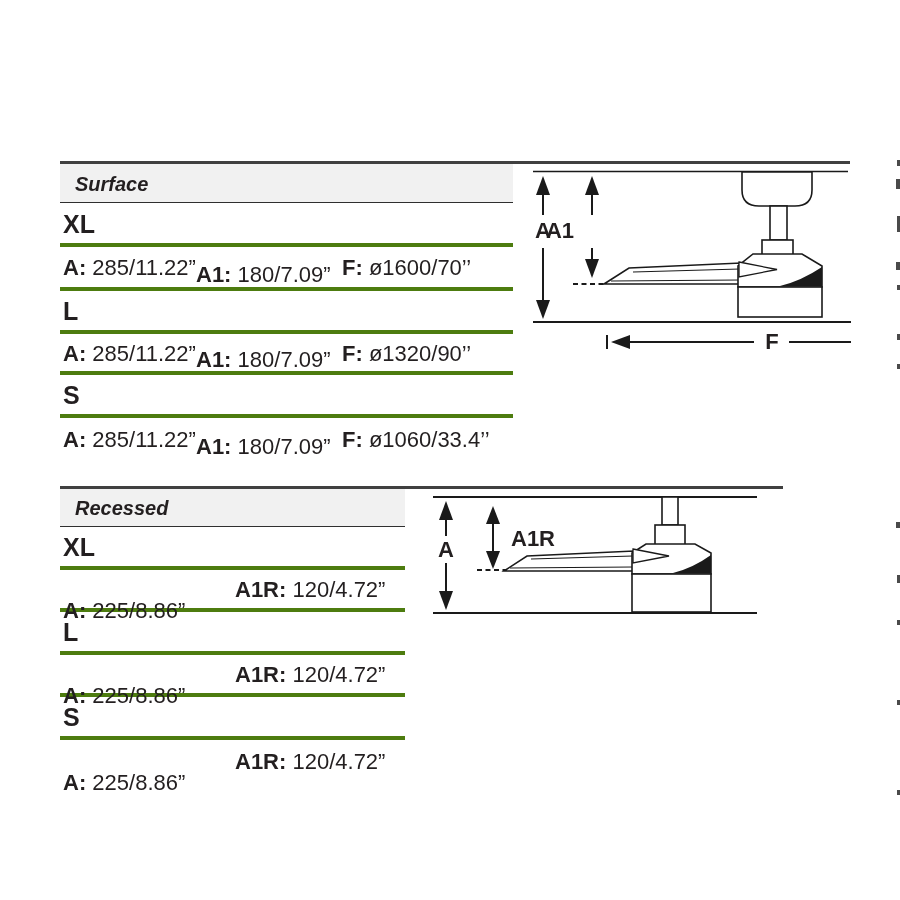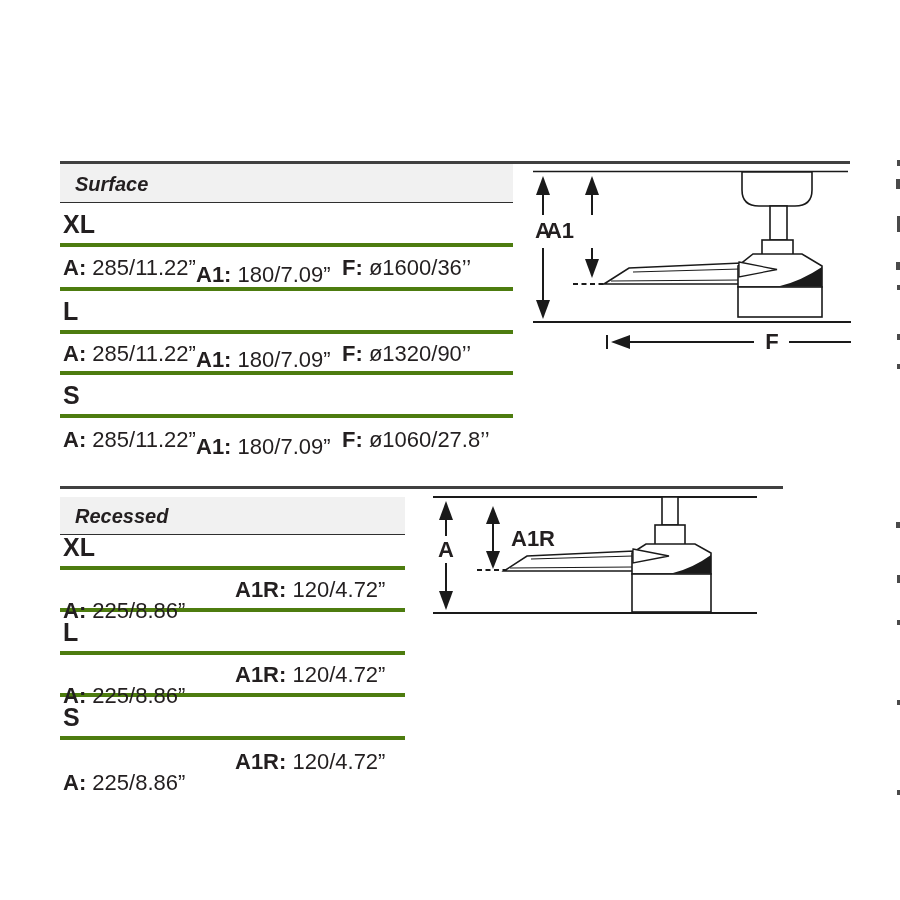--- a/index.html
+++ b/index.html
@@ -57,39 +57,39 @@
     <div class="band" style="top:0;width:453px;height:39px;">
       <span>Surface</span>
     </div>
 
     <div class="row size-row ruled" style="top:40px;width:453px;height:43px;">
       <span>XL</span>
     </div>
     <div class="row data-row ruled" style="top:83px;width:453px;height:44px;">
       <span class="cell s-c1"><b>A:</b> <span>285/11.22”</span></span>
       <span class="cell s-c2"><b>A1:</b> <span>180/7.09”</span></span>
-      <span class="cell"><b>F:</b> <span>ø1600/36’’</span></span>
+      <span class="cell"><b>F:</b> <span>ø1600/70’’</span></span>
     </div>
 
     <div class="row size-row ruled" style="top:127px;width:453px;height:43px;">
       <span>L</span>
     </div>
     <div class="row data-row ruled" style="top:170px;width:453px;height:41px;">
       <span class="cell s-c1"><b>A:</b> <span>285/11.22”</span></span>
       <span class="cell s-c2"><b>A1:</b> <span>180/7.09”</span></span>
       <span class="cell"><b>F:</b> <span>ø1320/90’’</span></span>
     </div>
 
     <div class="row size-row ruled" style="top:211px;width:453px;height:43px;">
       <span>S</span>
     </div>
     <div class="row data-row" style="top:254px;width:453px;height:42px;">
       <span class="cell s-c1"><b>A:</b> <span>285/11.22”</span></span>
       <span class="cell s-c2"><b>A1:</b> <span>180/7.09”</span></span>
-      <span class="cell"><b>F:</b> <span>ø1060/27.8’’</span></span>
+      <span class="cell"><b>F:</b> <span>ø1060/33.4’’</span></span>
     </div>
   </div>
 
   <svg style="left:520px;top:154px;" width="340" height="206" viewBox="520 154 340 206">
     <g stroke="#1a1a1a" fill="none" stroke-width="1.6">
 
       <line x1="533" y1="171.5" x2="848" y2="171.5"></line>
 
       <line x1="533" y1="322" x2="851" y2="322" stroke-width="2.2"></line>
 
@@ -131,21 +131,21 @@
       <rect x="738" y="287" width="84" height="30"></rect>
     </g>
   </svg>
   <div class="dim-label" style="left:543px;top:220px;">A</div>
   <div class="dim-label" style="left:560px;top:220px;">A1</div>
   <div class="dim-label" style="left:772px;top:331px;">F</div>
 
   <div class="rule-dark" style="left:60px;top:486px;width:723px;"></div>
 
   <div class="spec-table" style="left:60px;top:489px;width:345px;">
-    <div class="band" style="top:0;width:345px;height:38px;margin-top:8px;">
+    <div class="band" style="top:0;width:345px;height:38px;">
       <span>Recessed</span>
     </div>
 
     <div class="row size-row ruled" style="top:38px;width:345px;height:43px;">
       <span>XL</span>
     </div>
     <div class="row data-row ruled" style="top:81px;width:345px;height:42px;">
       <span class="cell r-c1"><b>A:</b> <span>225/8.86”</span></span>
       <span class="cell"><b>A1R:</b> <span>120/4.72”</span></span>
     </div>

